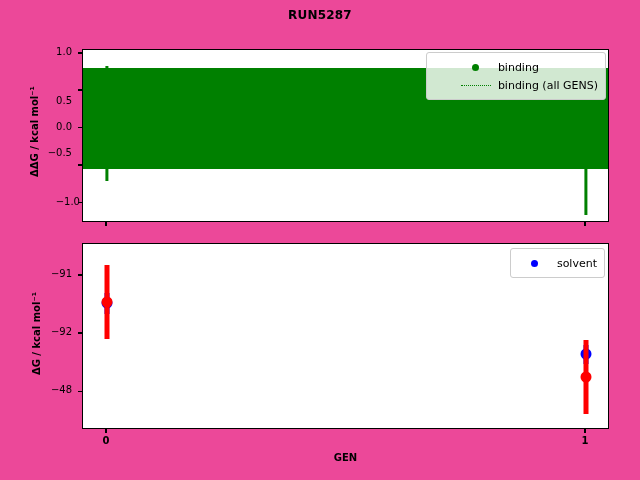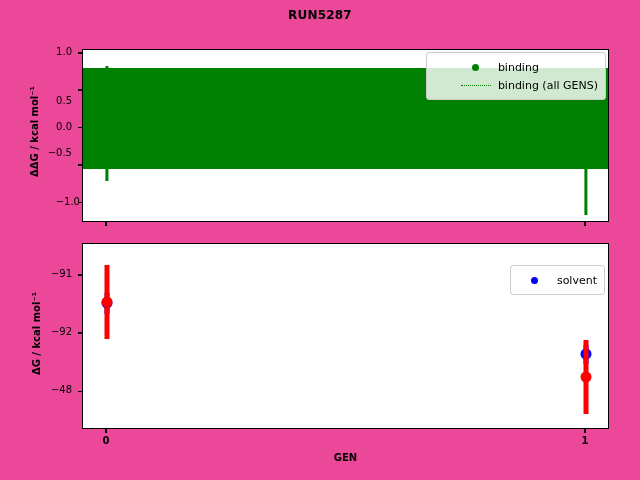--- a/index.html
+++ b/index.html
@@ -145,21 +145,21 @@
     color: #000000;
     box-shadow: 0 0 0 0 rgba(0,0,0,0);
   }
   #legend-top {
     right: 2px;
     top: 2px;
     padding-left: 31px;
   }
   #legend-bottom {
     right: 3px;
-    top: 21px;
+    top: 4px;
   }
   .legend-row {
     display: flex;
     align-items: center;
     height: 18px;
     white-space: nowrap;
   }
   .legend-key {
     width: 36px;
     display: flex;

